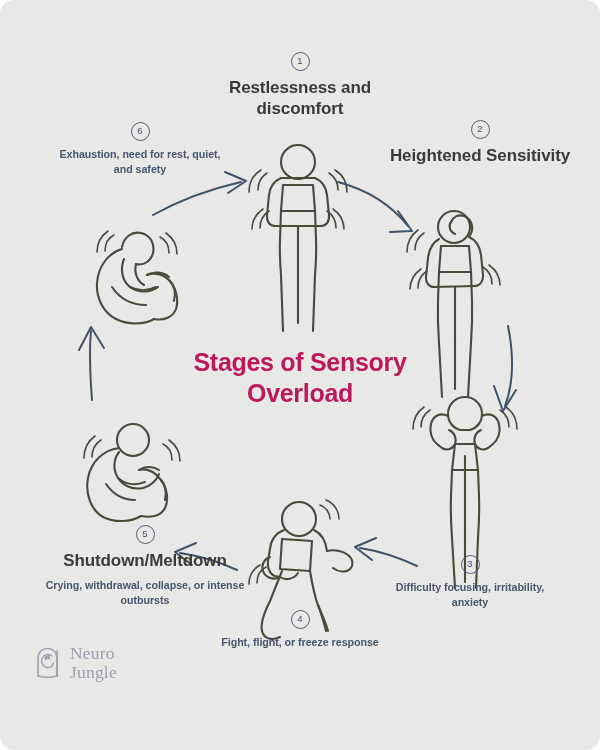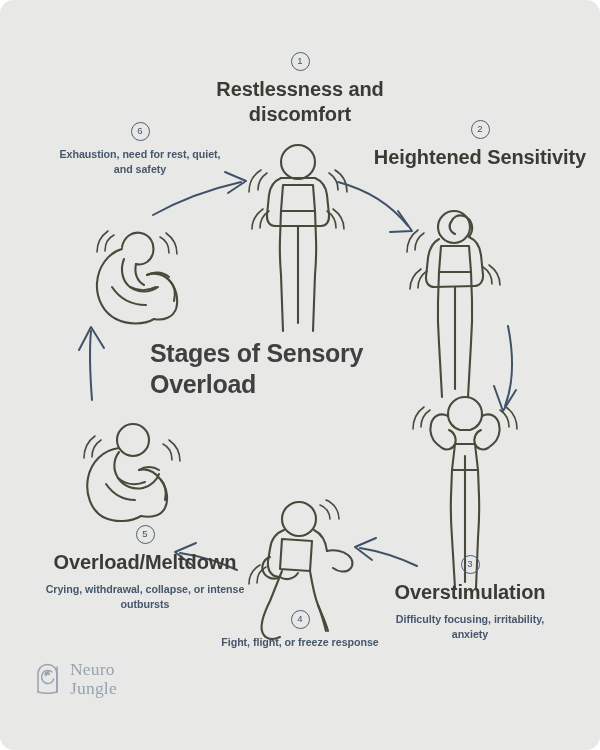--- a/index.html
+++ b/index.html
@@ -39,50 +39,50 @@
     border: 1.1px solid #4d6179;
     color: #3f5268;
     font-size: 9.5px;
     line-height: 15px;
     text-align: center;
     margin: 0 auto 6px auto;
     font-family: "Liberation Sans", sans-serif;
   }
   .stage-title {
     color: #3b3b33;
-    font-size: 20px;
+    font-size: 17px;
     font-weight: 700;
     line-height: 1.25;
     letter-spacing: -0.1px;
     margin-bottom: 7px;
   }
   .stage-desc {
     color: #46576c;
     font-size: 10.7px;
     font-weight: 700;
     line-height: 1.36;
     letter-spacing: -0.05px;
   }
   #center-title {
     position: absolute;
     left: 150px;
-    top: 338px;
+    top: 347px;
     width: 300px;
-    text-align: left;
-    color: #404040;
+    text-align: center;
+    color: #be185d;
     font-size: 25px;
     font-weight: 700;
     line-height: 1.24;
     letter-spacing: -0.3px;
     z-index: 6;
   }
   #logo {
     position: absolute;
     left: 33px;
-    top: 660px;
+    top: 644px;
     display: flex;
     align-items: center;
     gap: 7px;
     z-index: 6;
   }
   #logo-text {
     font-family: "Liberation Serif", serif;
     color: #97a3b0;
     font-size: 17.5px;
     line-height: 1.08;
@@ -277,32 +277,31 @@
     <div class="stage-title">Restlessness and discomfort</div>
   </div>
 
   <div class="label-block" id="stage-2">
     <div class="badge">2</div>
     <div class="stage-title">Heightened Sensitivity</div>
   </div>
 
   <div class="label-block" id="stage-3">
     <div class="badge">3</div>
-    <div class="stage-title">Overstimulation</div>
     <div class="stage-desc">Difficulty focusing, irritability, anxiety</div>
   </div>
 
   <div class="label-block" id="stage-4">
     <div class="badge">4</div>
     <div class="stage-desc">Fight, flight, or freeze response</div>
   </div>
 
   <div class="label-block" id="stage-5">
     <div class="badge">5</div>
-    <div class="stage-title">Overload/Meltdown</div>
+    <div class="stage-title">Shutdown/Meltdown</div>
     <div class="stage-desc">Crying, withdrawal, collapse, or intense outbursts</div>
   </div>
 
   <div class="label-block" id="stage-6">
     <div class="badge">6</div>
     <div class="stage-desc">Exhaustion, need for rest, quiet, and safety</div>
   </div>
 
   <div id="logo">
     <svg width="30" height="34" viewBox="0 0 30 34">

